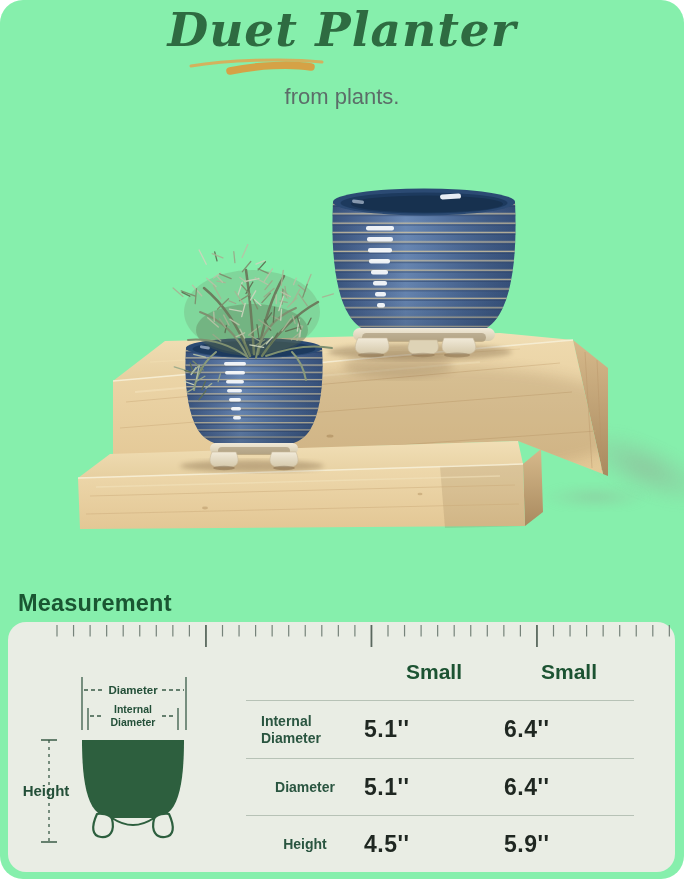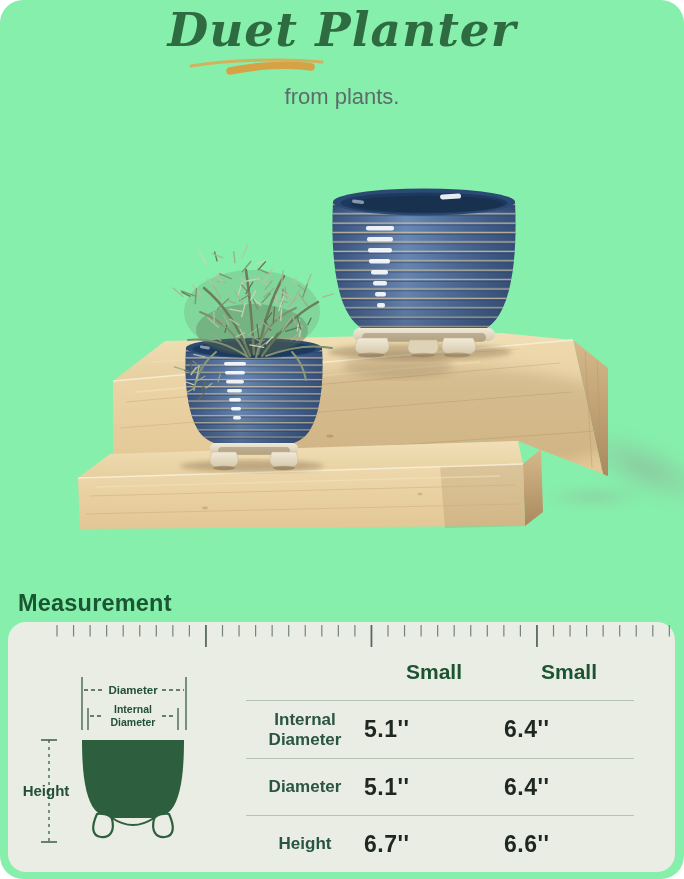--- a/index.html
+++ b/index.html
@@ -24,21 +24,21 @@
     background:#e9ede4;border-radius:18px;}
   .ruler{position:absolute;left:0;top:2px;width:667px;height:28px;}
   .diagram{position:absolute;left:10px;top:46px;width:230px;height:205px;}
 
   .size-table{position:absolute;left:238px;top:0;width:388px;height:250px;
     display:grid;grid-template-rows:78px 58px 57px 57px;}
   .t-row{display:grid;grid-template-columns:118px 140px 130px;align-items:center;}
   .t-row.data{border-top:1px solid #b7c2b6;}
   .t-head{align-items:end;padding-bottom:16px;box-sizing:border-box;}
   .col-h{font-size:21px;font-weight:bold;color:#1c5332;text-align:center;}
-  .row-label{font-size:17px;font-weight:bold;color:#2a5540;text-align:center;
+  .row-label{font-size:14px;font-weight:bold;color:#2a5540;
     line-height:1.15;max-width:88px;justify-self:center;}
   .cell-v{font-size:23px;font-weight:bold;color:#1f2721;text-align:left;letter-spacing:.5px;}
 
   text{font-family:"Liberation Sans",sans-serif;}
   .diag-label{font-size:11.5px;font-weight:bold;fill:#234f38;}
   .diag-label-sm{font-size:10.5px;font-weight:bold;fill:#234f38;}
   .diag-label-lg{font-size:15px;font-weight:bold;fill:#234f38;}
 </style>
 </head>
 <body>
@@ -449,18 +449,18 @@
         <div class="cell-v">5.1''</div>
         <div class="cell-v">6.4''</div>
       </div>
       <div class="t-row data">
         <div class="row-label">Diameter</div>
         <div class="cell-v">5.1''</div>
         <div class="cell-v">6.4''</div>
       </div>
       <div class="t-row data">
         <div class="row-label">Height</div>
-        <div class="cell-v">6.7''</div>
-        <div class="cell-v">6.6''</div>
+        <div class="cell-v">4.5''</div>
+        <div class="cell-v">5.9''</div>
       </div>
     </div>
   </div>
 </div>
 
 </body></html>

